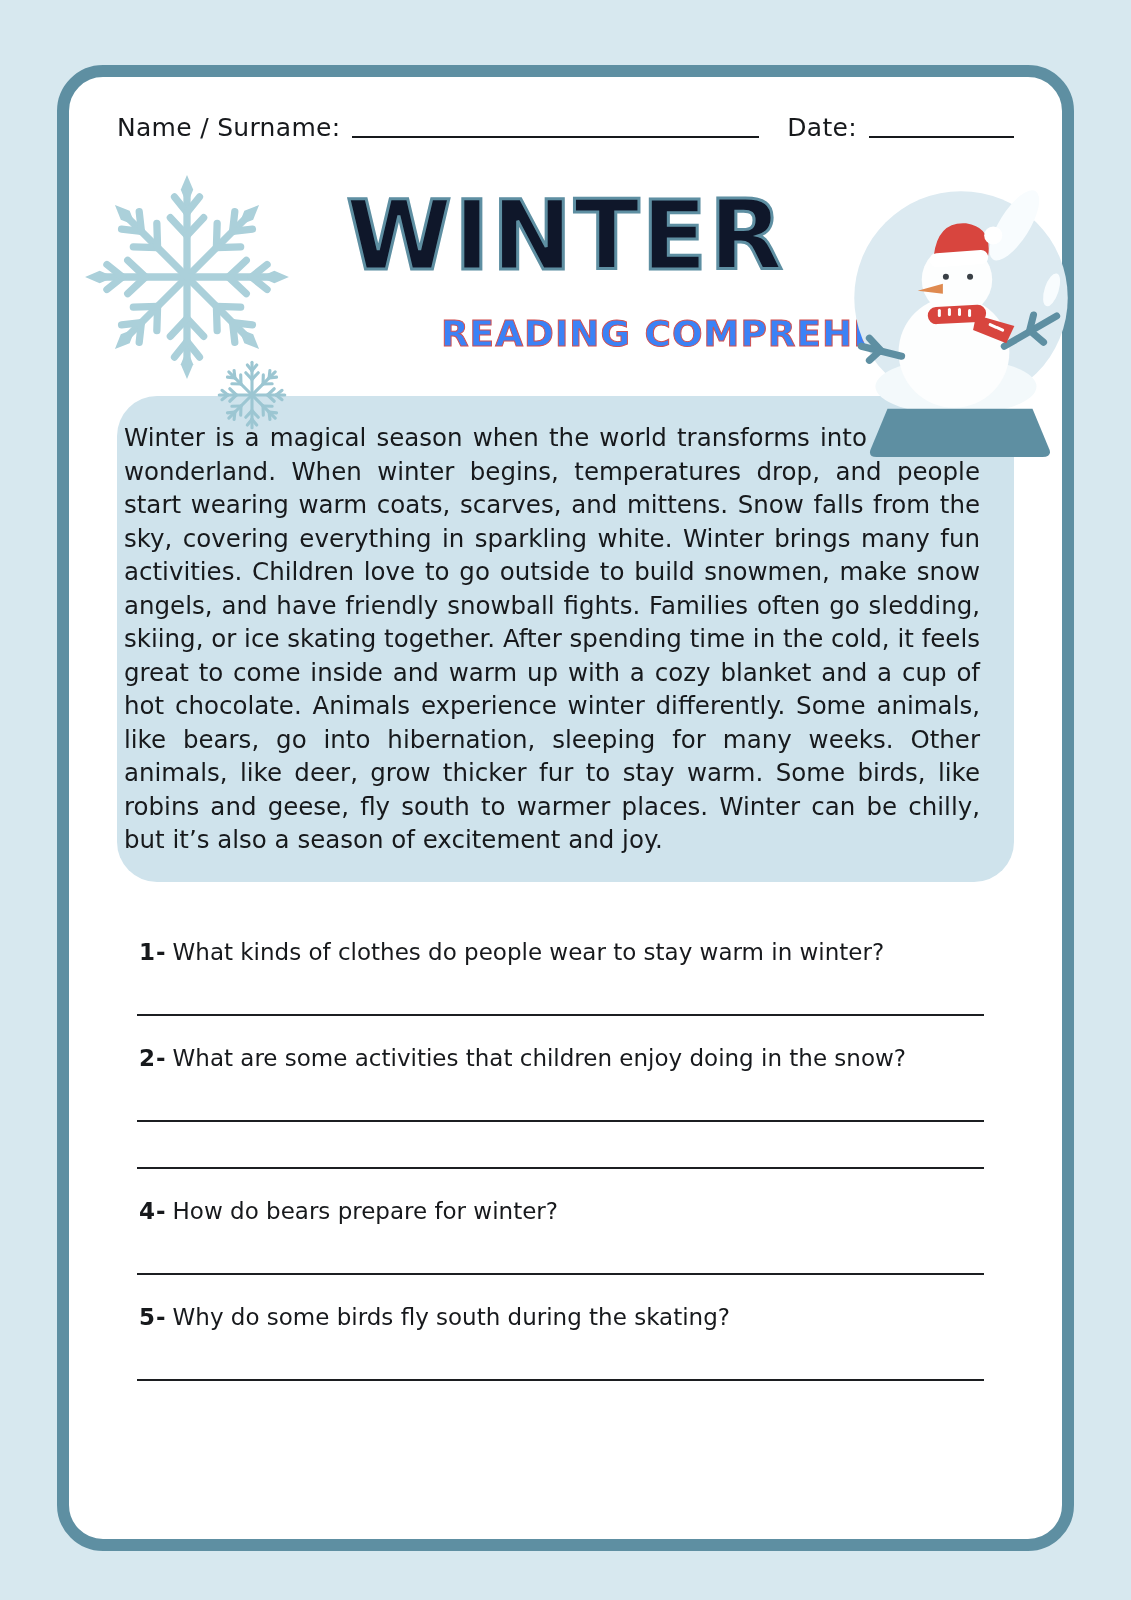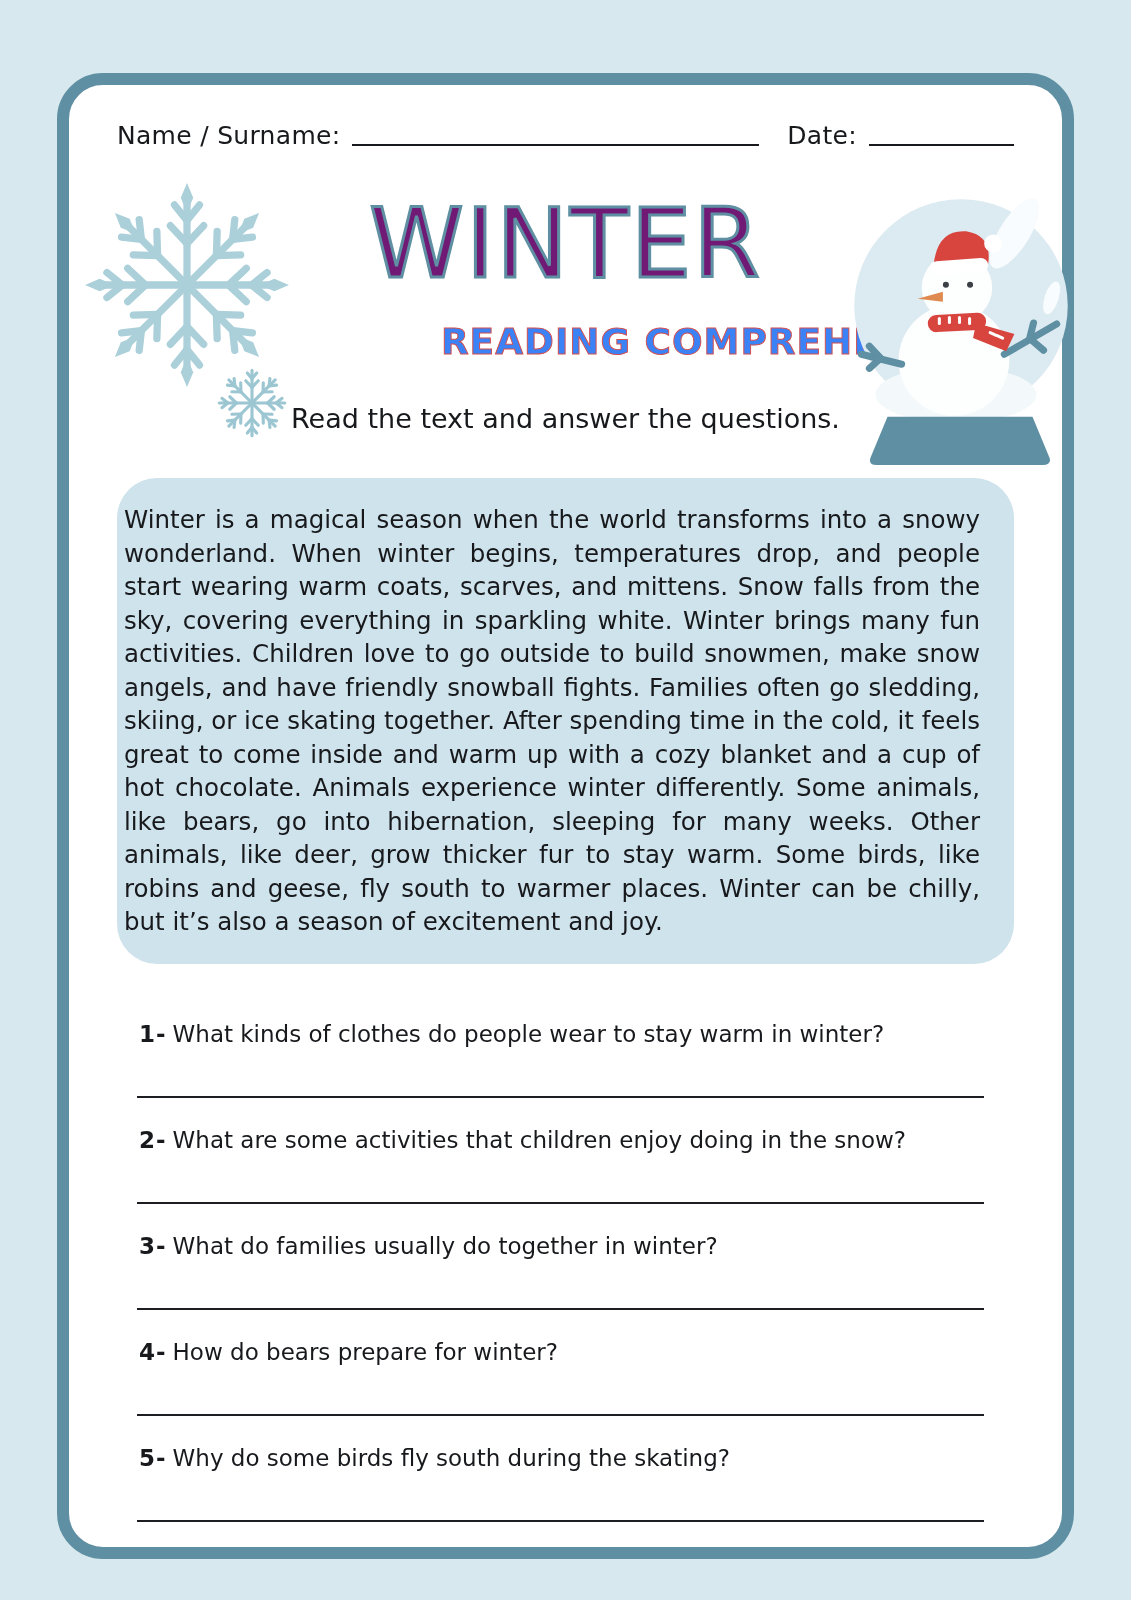--- a/index.html
+++ b/index.html
@@ -2,37 +2,37 @@
 <html><head>
 <meta charset="utf-8">
 <style>
   html,body { margin:0; padding:0; }
   .page {
     position:relative; width:1131px; height:1600px;
     background:#d7e8ef; overflow:hidden;
     font-family:"DejaVu Sans", sans-serif; color:#17191c;
   }
   .card {
-    position:absolute; left:57px; top:73px; width:993px; height:1462px;
+    position:absolute; left:57px; top:65px; width:993px; height:1462px;
     background:#ffffff; border:12px solid #5e8fa2; border-radius:46px;
     box-sizing:content-box;
   }
   .content {
     position:relative; height:100%; padding:36px 48px 0 48px; box-sizing:border-box;
   }
   
   .header-row { display:flex; align-items:flex-end; font-size:25px; letter-spacing:0.3px; white-space:nowrap; }
   .fill-line { border-bottom:2.5px solid #17191c; height:1px; }
   .name-line { flex:1; margin:0 28px 4px 12px; }
   .date-line { width:145px; margin:0 0 4px 12px; }
   
   .hero { text-align:center; position:relative; z-index:1; }
   .title {
-    margin-top:36px; font-size:96px; line-height:116px; font-weight:normal;
-    color:#701a75; letter-spacing:2px; -webkit-text-stroke:3px #5e8fa2;
+    margin-top:36px; font-size:96px; line-height:116px; font-weight:bold;
+    color:#0f172a; letter-spacing:2px; -webkit-text-stroke:3px #5e8fa2;
   }
   .subtitle {
     margin-top:20px; font-size:36px; line-height:40px; font-weight:bold;
     color:#3b82f6; letter-spacing:1px;text-align:right; -webkit-text-stroke:1px #d25050;
   }
   .instruction { margin-top:40px; font-size:27px; line-height:34px; }
   
   .flake-big   { position:absolute; left:14px;  top:96px;  width:208px; height:208px; z-index:0; }
   .flake-small { position:absolute; left:144px; top:279px; width:78px;  height:78px;  z-index:0; }
   .globe { position:absolute; left:776px; top:92px; width:232px; height:292px; z-index:2; }
@@ -138,39 +138,35 @@
           <rect x="145" y="152" width="3" height="9" rx="1.5" transform="rotate(-65 146 156)"></rect>
           <rect x="152" y="155" width="3" height="9" rx="1.5" transform="rotate(-65 153 159)"></rect>
         </g>
 
         <path d="M42,238 L186,238 L203,279 Q205,286 196,286 L31,286 Q23,286 25,279 Z" fill="#5e8fa2"></path>
       </svg>
 
       <div class="hero">
         <div class="title">WINTER</div>
         <div class="subtitle">READING COMPREHENSION</div>
-        <div class="instruction">Read the text and answer the questions.</div>
       </div>
 
       <div class="passage-box">Winter is a magical season when the world transforms into a snowy wonderland. When winter begins, temperatures drop, and people start wearing warm coats, scarves, and mittens. Snow falls from the sky, covering everything in sparkling white. Winter brings many fun activities. Children love to go outside to build snowmen, make snow angels, and have friendly snowball fights. Families often go sledding, skiing, or ice skating together. After spending time in the cold, it feels great to come inside and warm up with a cozy blanket and a cup of hot chocolate. Animals experience winter differently. Some animals, like bears, go into hibernation, sleeping for many weeks. Other animals, like deer, grow thicker fur to stay warm. Some birds, like robins and geese, fly south to warmer places. Winter can be chilly, but it’s also a season of excitement and joy.</div>
 
       <div class="questions">
         <div class="question">
           <span class="qnum">1-</span><span>What kinds of clothes do people wear to stay warm in winter?</span>
         </div>
         <div class="answer-line"></div>
 
         <div class="question">
           <span class="qnum">2-</span><span>What are some activities that children enjoy doing in the snow?</span>
         </div>
         <div class="answer-line"></div>
 
-        <div class="question">
-          <span class="qnum">3-</span><span>What do families usually do together in winter?</span>
-        </div>
         <div class="answer-line"></div>
 
         <div class="question">
           <span class="qnum">4-</span><span>How do bears prepare for winter?</span>
         </div>
         <div class="answer-line"></div>
 
         <div class="question">
           <span class="qnum">5-</span><span>Why do some birds fly south during the skating?</span>
         </div>

